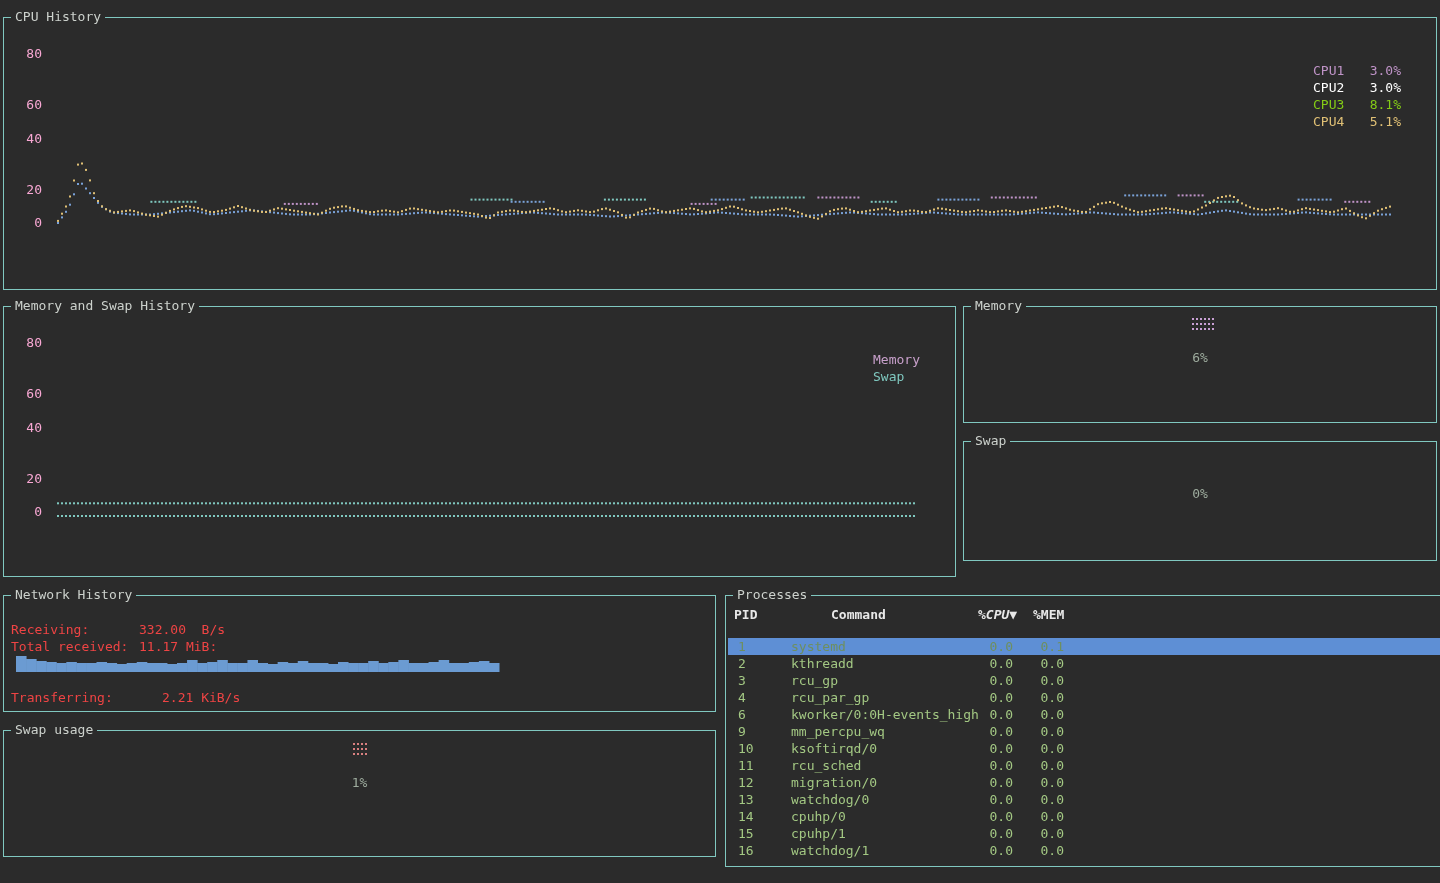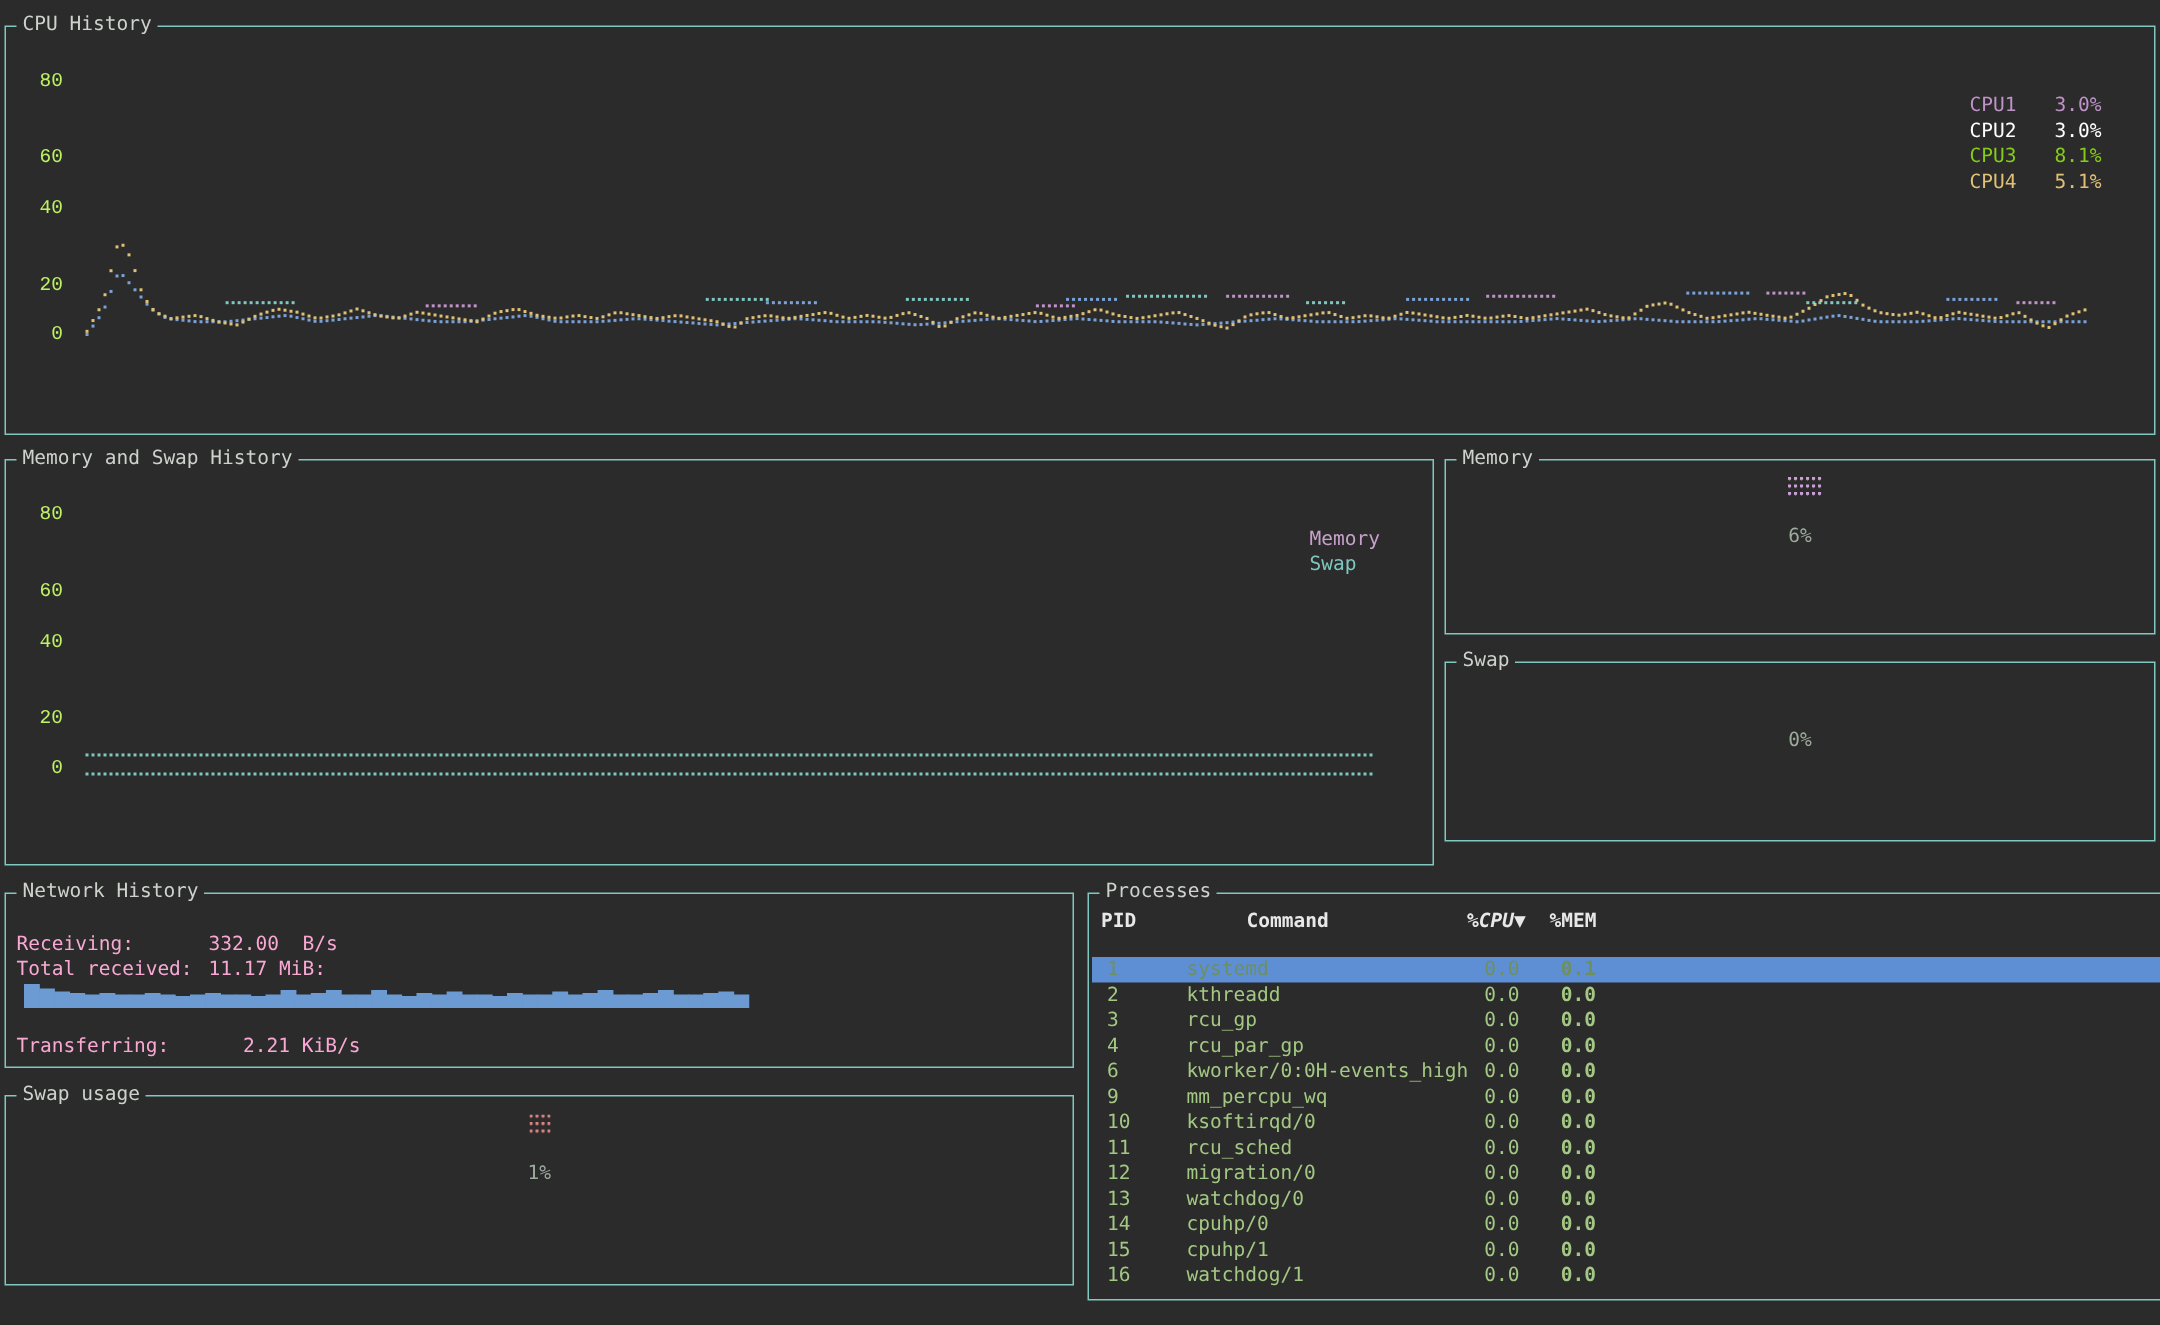--- a/index.html
+++ b/index.html
@@ -11,38 +11,38 @@
     color:#cdd2cd;
   }
   .panel{
     position:absolute;border:1px solid #80c8c0;box-sizing:border-box;
   }
   .panel-title{
     position:absolute;top:-9px;left:7px;background:#2b2b2b;padding:0 4px;
     color:#cdd2cd;line-height:16px;white-space:pre;
   }
   .tick{
-    position:absolute;left:4px;width:34px;text-align:right;color:#bef264;white-space:pre;font-family:Liberation Mono, monospace;
+    position:absolute;left:4px;width:34px;text-align:right;color:#f9a8d4;white-space:pre;
   }
   .legend-row{position:absolute;white-space:pre;}
   .legend-label{position:absolute;left:0;}
   .legend-value{position:absolute;text-align:right;}
   .chart-svg{position:absolute;left:0;top:0;}
-  .net-text{position:absolute;color:#f9a8d4;white-space:pre;}
+  .net-text{position:absolute;color:#ef4444;white-space:pre;}
   .gauge-dots{position:absolute;}
   .gauge-value{position:absolute;left:0;width:100%;text-align:center;color:#9dab9d;}
   .proc-header-cell{position:absolute;color:#e8e8e8;font-weight:bold;white-space:pre;}
   .proc-rows{position:absolute;left:2px;right:2px;top:42px;}
   .proc-row{position:relative;height:17px;color:#a3c883;}
   .proc-row.selected{background:#5e8fd5;color:#6e8f5f;}
   .cell{position:absolute;white-space:pre;}
   .cell-pid{left:10px;}
   .cell-cmd{left:63px;}
   .cell-cpu{left:225px;width:60px;text-align:right;}
-  .cell-mem{left:276px;width:60px;text-align:right;font-weight:bold;}
+  .cell-mem{left:276px;width:60px;text-align:right;}
 </style>
 </head>
 <body>
 
 <div class="panel" id="cpu-panel" style="left:3px;top:17px;width:1434px;height:273px;padding-left:40px;">
   <div class="panel-title">CPU History</div>
 <div class="tick" style="top: 27px;">80</div>
     <div class="tick" style="top: 78px;">60</div>
     <div class="tick" style="top: 112px;">40</div>
     <div class="tick" style="top: 163px;">20</div>

